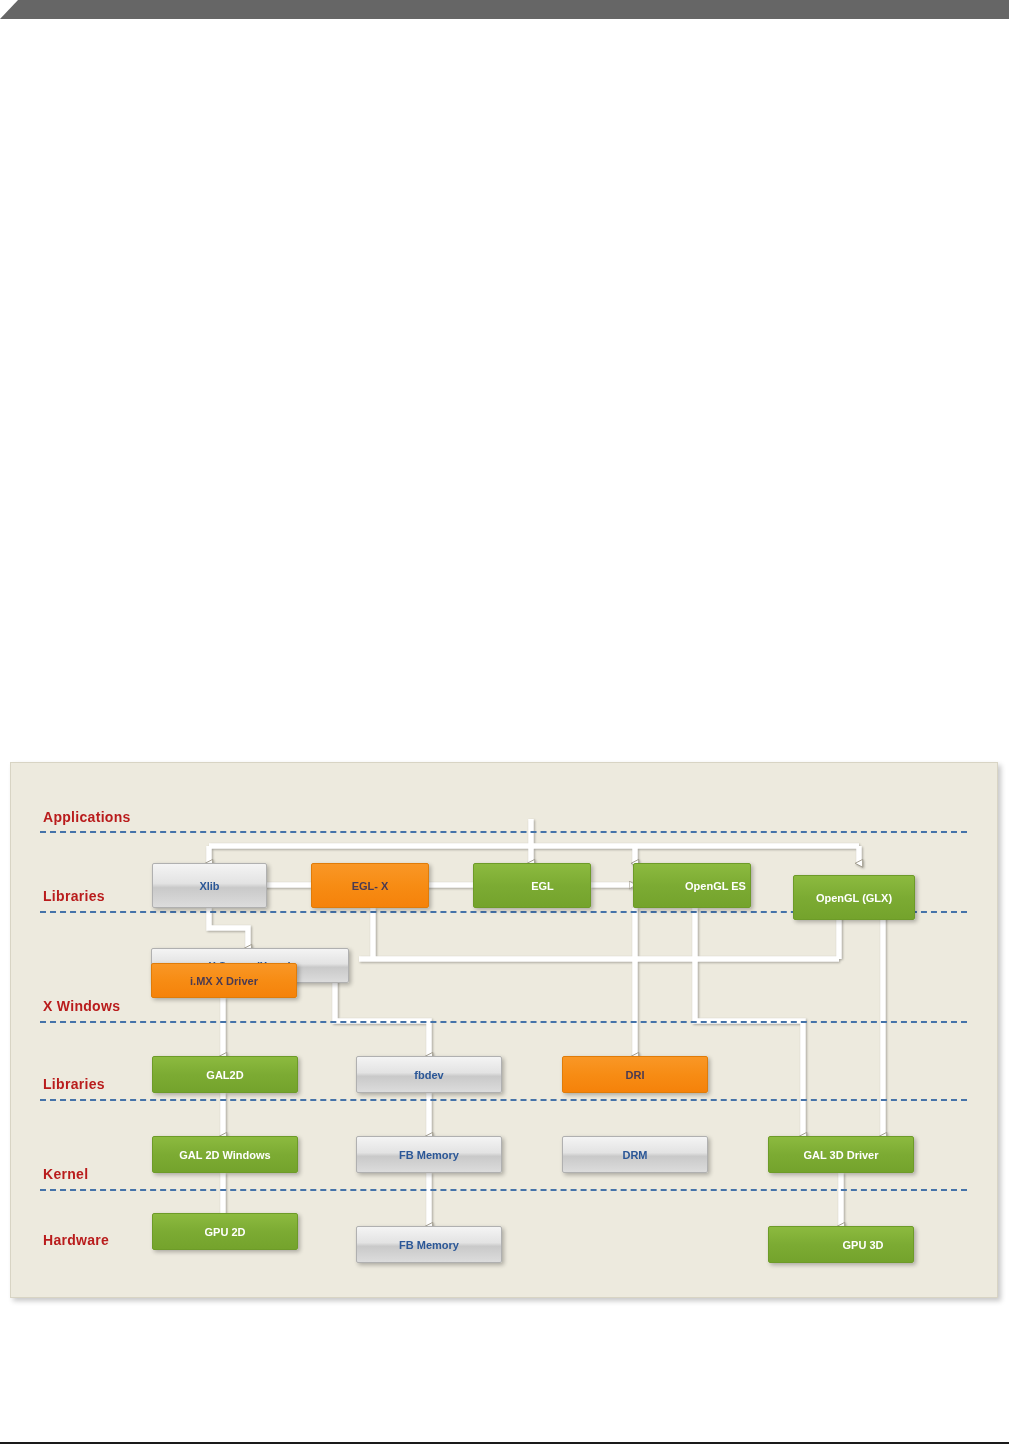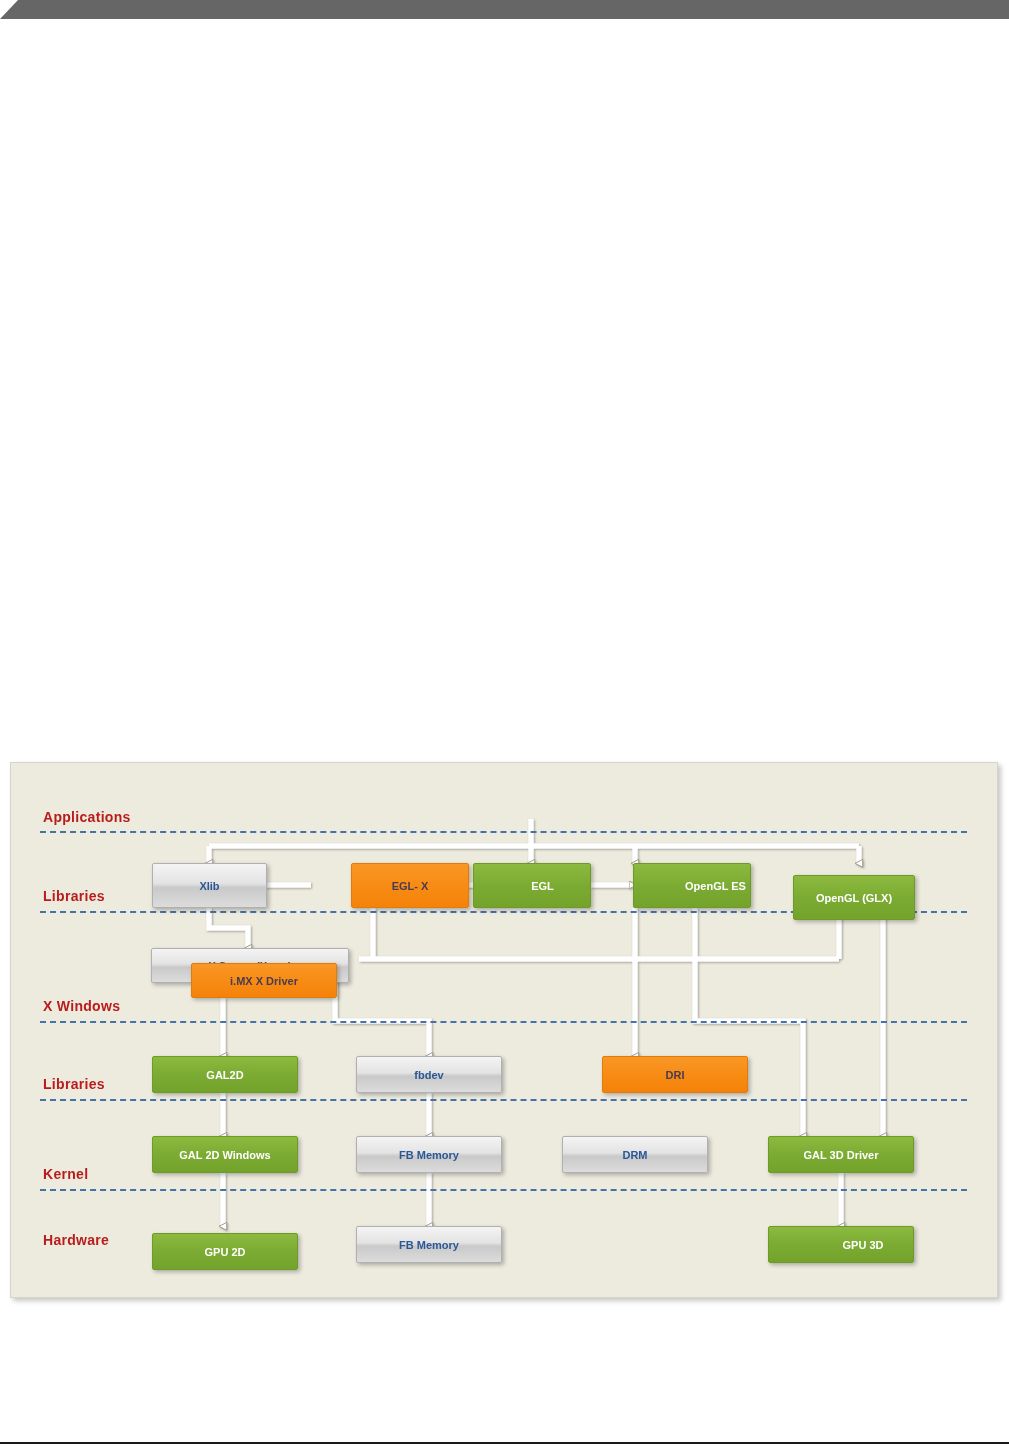--- a/index.html
+++ b/index.html
@@ -89,21 +89,20 @@
   }
   .node.green {
     background: linear-gradient(to bottom, #8cba3f 0%, #7cab33 50%, #74a32c 100%);
     border: 1px solid #6d9b28;
     color: #ffffff;
   }
   .node.orange {
     background: linear-gradient(to bottom, #f99726 0%, #f78c14 50%, #f5820a 100%);
     border: 1px solid #e07c09;
     color: #4a3a52;
-    margin-left: 40px;
   }
   .node.appbar {
     background: linear-gradient(to bottom, #f7f6f0 0%, #eceadf 55%, #dedaca 100%);
     border: 1px solid #cdc8b0;
     border-bottom: 4px solid #a39a6e;
     color: #2b5797;
     font-size: 15px;
   }
 </style>
 </head>
@@ -198,19 +197,19 @@
 
   <div class="node green" style="left:141px; top:293px; width:146px; height:37px;">GAL2D</div>
   <div class="node gray" style="left:345px; top:293px; width:146px; height:37px;">fbdev</div>
   <div class="node orange" style="left:551px; top:293px; width:146px; height:37px;">DRI</div>
 
   <div class="node green" style="left:141px; top:373px; width:146px; height:37px;">GAL 2D Windows</div>
   <div class="node gray" style="left:345px; top:373px; width:146px; height:37px;">FB Memory</div>
   <div class="node gray" style="left:551px; top:373px; width:146px; height:37px;">DRM</div>
   <div class="node green" style="left:757px; top:373px; width:146px; height:37px;">GAL 3D Driver</div>
 
-  <div class="node green" style="left:141px; top:470px; width:146px; height:37px;">GPU 2D</div>
+  <div class="node green" style="left:141px; top:450px; width:146px; height:37px;">GPU 2D</div>
   <div class="node gray" style="left:345px; top:463px; width:146px; height:37px;">FB Memory</div>
   <div class="node green" style="left:757px; top:463px; width:146px; height:37px;padding-left:44px;">GPU 3D</div>
 
 </div>
 
 <div id="bottom-rule"></div>
 
 </body></html>

